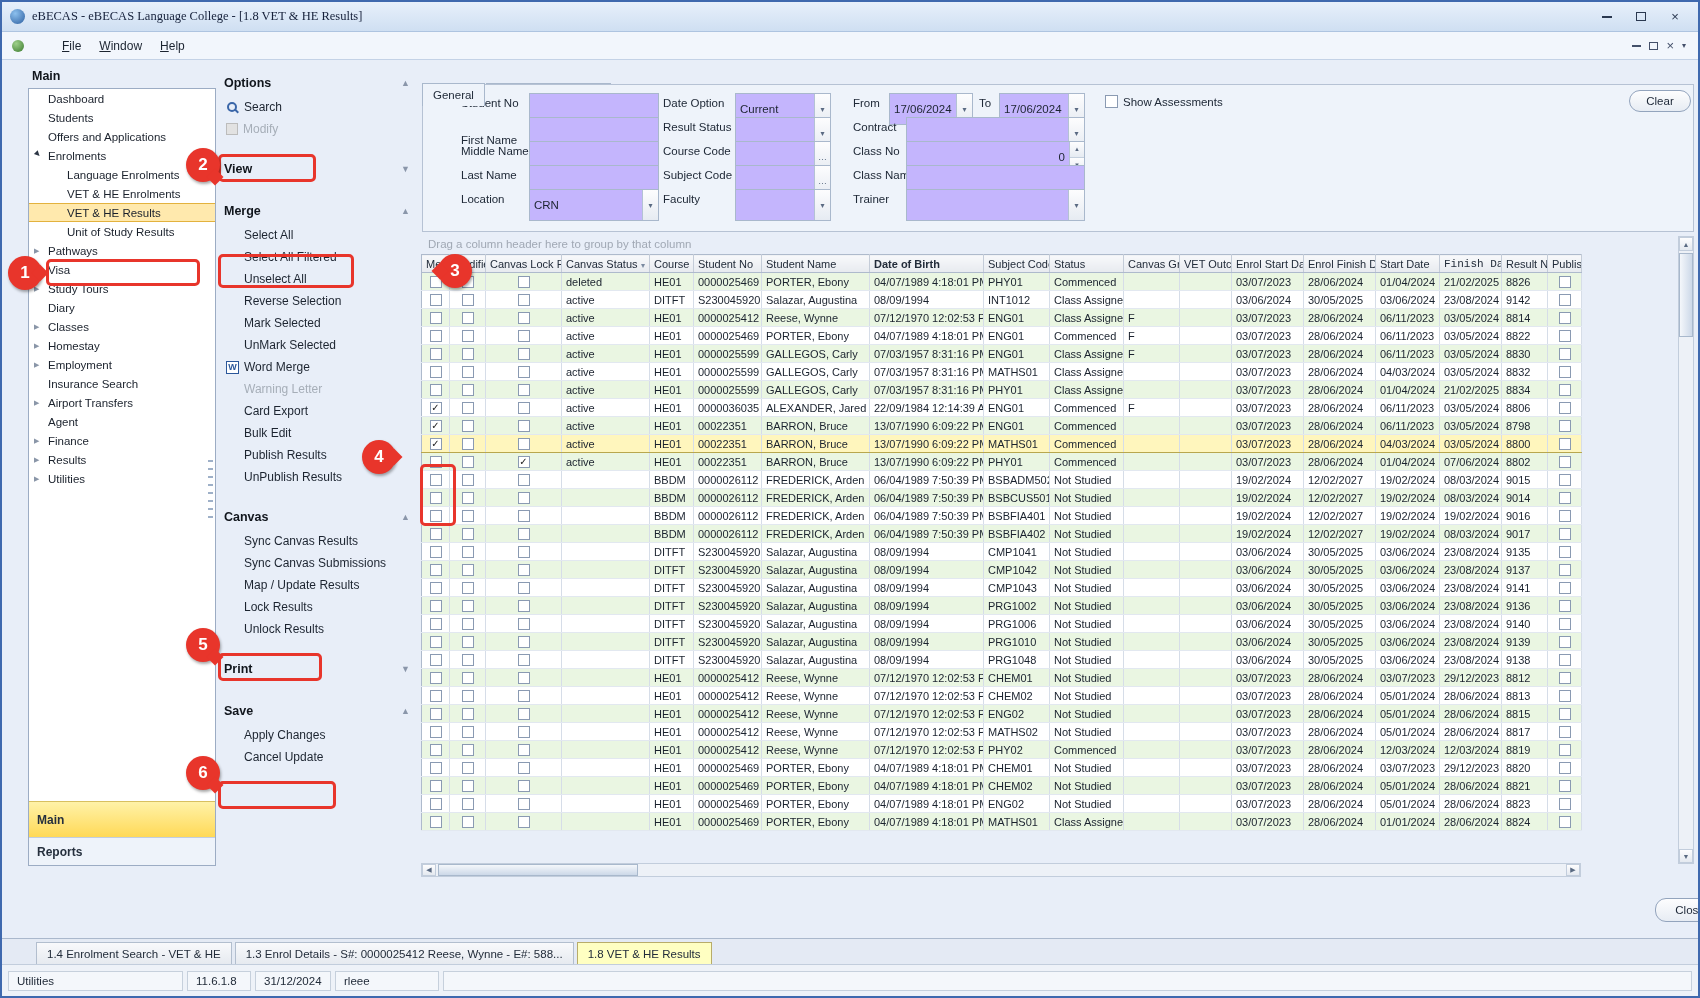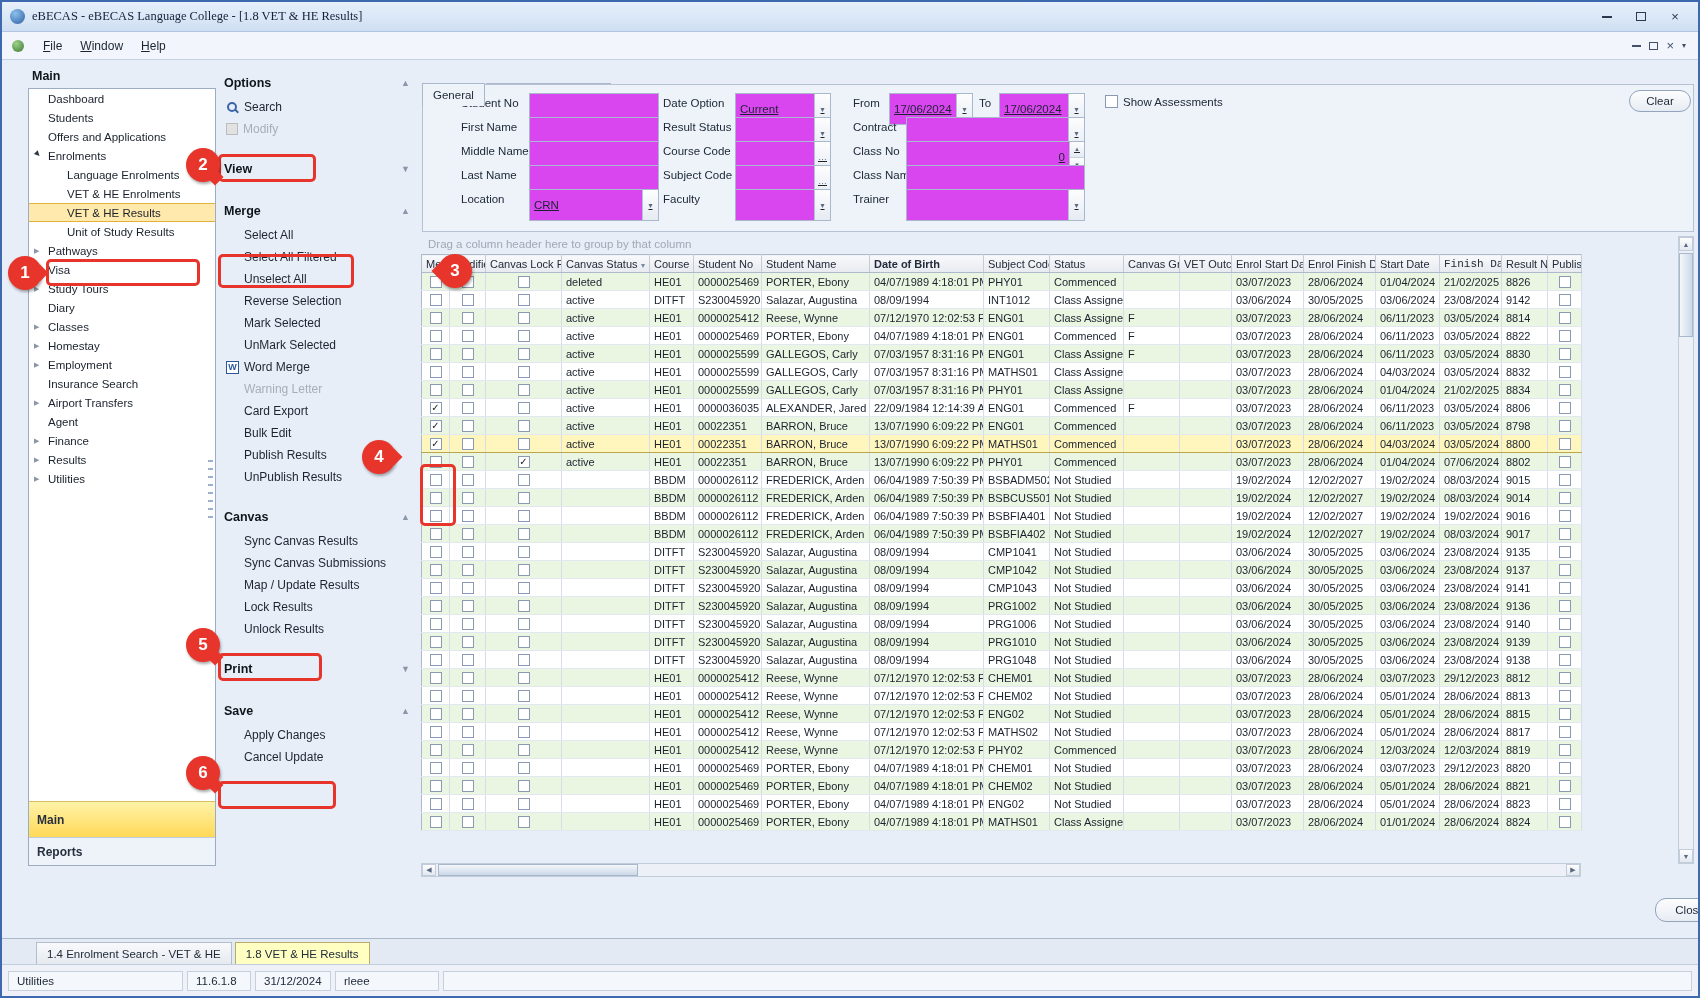--- a/index.html
+++ b/index.html
@@ -14,21 +14,21 @@
     background:radial-gradient(circle at 35% 30%, #8cc0ee, #2d5fa0); margin-right:7px; flex:0 0 auto; }
   .title-text { font-size:12.5px; color:#15203a;font-family:Liberation Serif, serif; }
   .title-controls { margin-left:auto; display:flex; gap:4px; }
   .tbtn { width:30px; height:20px; display:flex; align-items:center; justify-content:center;
     color:#2a3850; font-size:13px; cursor:default; }
   .tbtn .minbar { width:10px; height:2px; background:#2a3850; }
   .tbtn .maxbox { width:10px; height:9px; border:1.5px solid #2a3850; }
 
   
   .menubar { position:absolute; left:0; top:30px; width:1696px; height:28px;
-    background:#f2f6fc; border-bottom:1px solid #c4d2e6; display:flex; align-items:center; padding:0 6px; }
+    background:#f2f6fc; border-bottom:1px solid #c4d2e6; display:flex; align-items:center; padding:0 6px;gap:19px; }
   .menu-icon { width:12px; height:12px; border-radius:50%;
     background:radial-gradient(circle at 35% 30%, #9fd08a, #3a7a2d); margin:0 10px 0 4px; }
   .menu-item { font-size:12px; color:#1c2430; padding:3px 9px; }
   .menu-item::first-letter { text-decoration:underline; }
   .menu-controls { margin-left:auto; display:flex; gap:8px; align-items:center; color:#44506a;
     font-size:11px; padding-right:6px; }
   .menu-controls .mbar { width:9px; height:2px; background:#44506a; }
   .menu-controls .mbox { width:9px; height:8px; border:1.5px solid #44506a; }
 
   
@@ -71,22 +71,22 @@
 
   
   .content { position:absolute; left:418px; top:0; width:1278px; height:878px; }
   .tab-strip { position:absolute; left:2px; top:2px; height:22px; display:flex;margin-top:21px; }
   .tab { height:22px; padding:0 10px; font-size:11.5px; color:#222c3a; display:flex; align-items:center;
     background:#d9e3f0; border:1px solid #a9b8cc; border-bottom:none; margin-right:1px; }
   .tab.active { background:#eef3fa; position:relative; z-index:2; height:23px; }
   .filter-panel { position:absolute; left:2px; top:24px; width:1272px; height:148px;
     background:#eef3fa; border:1px solid #b6c2d4; }
   .flabel { position:absolute; font-size:11.5px; color:#202a38; line-height:20px; white-space:nowrap; }
-  .fctl { position:absolute; height:32px; border:1px solid #a9b8cc; background:#d946ef; font-size:11.5px;
-    color:#1c2430; display:flex; align-items:center; overflow:hidden;text-decoration:underline; }
+  .fctl { position:absolute; height:32px; border:1px solid #a9b8cc; background:#c4b5fd; font-size:11.5px;
+    color:#1c2430; display:flex; align-items:center; overflow:hidden; }
   .fctl input { border:none; outline:none; width:100%; height:100%; font:11.5px "Liberation Sans", sans-serif; padding:0 4px; background:transparent; }
   .fctl .val { flex:1; padding:0 4px; white-space:nowrap; }
   .fctl .val.num { text-align:right; }
   .combo-btn { width:16px; height:100%; border-left:1px solid #b4c2d4; background:linear-gradient(#fdfdfe,#e6ebf2);
     display:flex; align-items:center; justify-content:center; font-size:8px; color:#5a6a82; flex:0 0 auto; }
   .spin-btns { width:15px; height:100%; border-left:1px solid #b4c2d4; display:flex; flex-direction:column; flex:0 0 auto; }
   .spin-btns div { flex:1; font-size:6px; color:#5a6a82; display:flex; align-items:center; justify-content:center;
     background:linear-gradient(#fdfdfe,#e6ebf2); }
   .spin-btns div:first-child { border-bottom:1px solid #c4d0de; }
   .checkbox { width:13px; height:13px; border:1px solid #8a9ab2; background:#fff; font-size:10px;
@@ -387,21 +387,21 @@
           <div class="tab active">General</div>
           <div class="tab">Enrol Custom Fields</div>
         </div>
 
       <div class="filter-panel">
 
         <div class="flabel" style="left:38px;top:8px">Student No</div>
         <div class="fctl" style="left:106px;top:8px;width:130px">
             <input style="">
           </div>
-        <div class="flabel" style="left:38px;top:32px">First Name</div>
+        <div class="flabel" style="left:38px;top:45px">First Name</div>
         <div class="fctl" style="left:106px;top:32px;width:130px">
             <input style="">
           </div>
         <div class="flabel" style="left:38px;top:56px">Middle Name</div>
         <div class="fctl" style="left:106px;top:56px;width:130px">
             <input style="">
           </div>
         <div class="flabel" style="left:38px;top:80px">Last Name</div>
         <div class="fctl" style="left:106px;top:80px;width:130px">
             <input style="">
@@ -1139,20 +1139,21 @@
         <div class="vspace"></div>
         <div class="sarrow">▶</div>
       </div>
 
       <div class="btn close-btn">Close</div>
     </div>
   </div>
 
   <div class="mdibar" id="mdiBar">
       <div class="mditab">1.4 Enrolment Search - VET &amp; HE</div>
+      <div class="mditab">1.3 Enrol Details - S#: 0000025412 Reese, Wynne - E#: 588...</div>
       <div class="mditab active">1.8 VET &amp; HE Results</div>
     </div>
 
   <div class="statusbar" id="statusBar">
       <div class="sseg s0">Utilities</div>
       <div class="sseg s1">11.6.1.8</div>
       <div class="sseg s2">31/12/2024</div>
       <div class="sseg s3">rleee</div>
       <div class="sseg s4"></div>
     </div>

